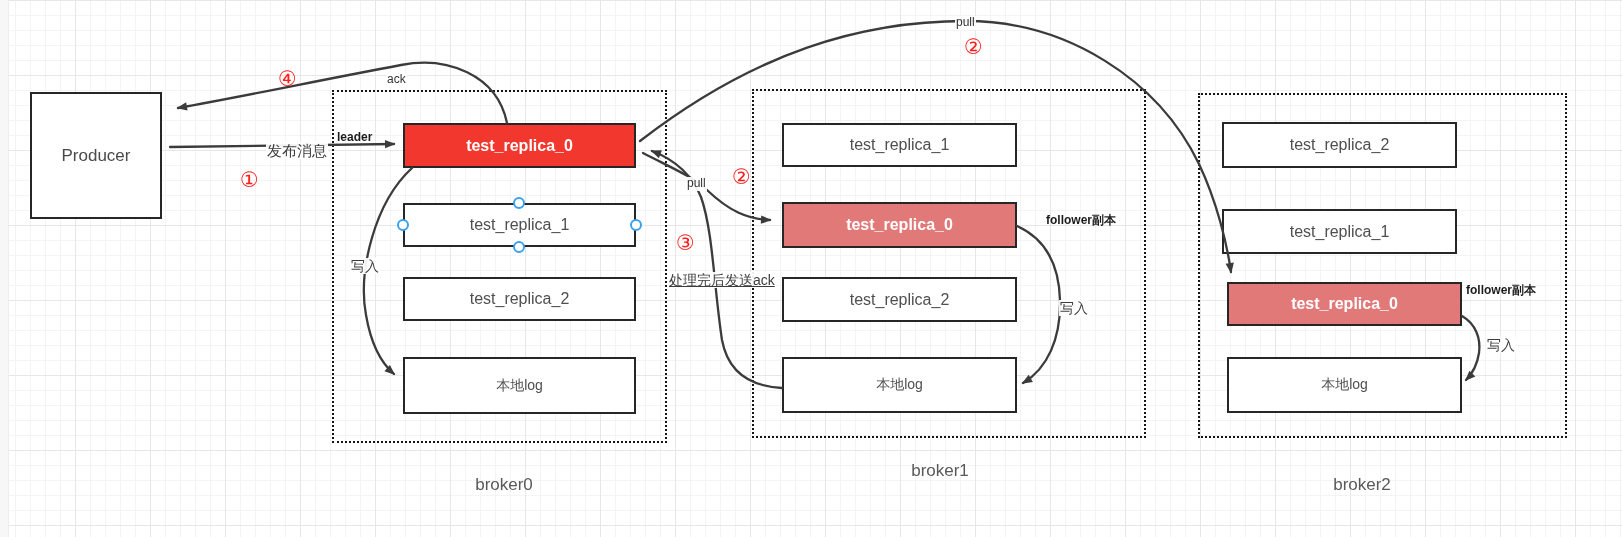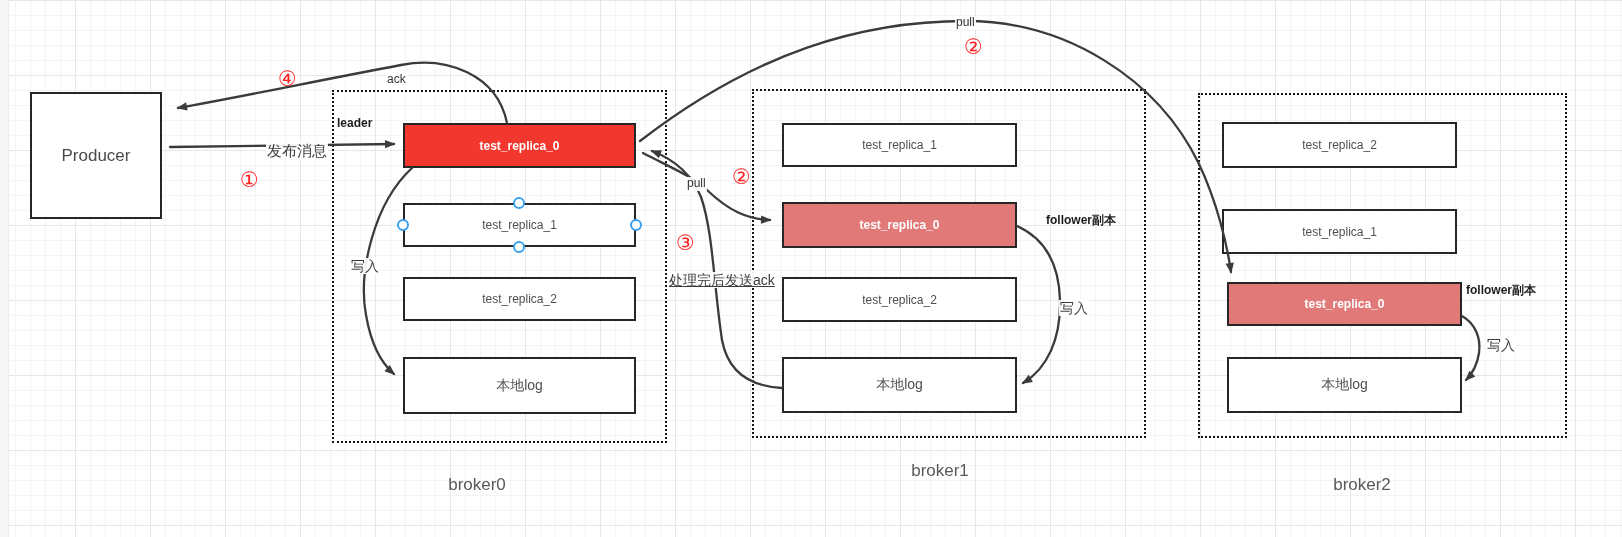--- a/index.html
+++ b/index.html
@@ -11,21 +11,21 @@
       linear-gradient(#e7e7e7 1px, transparent 1px),
       linear-gradient(90deg, #e7e7e7 1px, transparent 1px),
       linear-gradient(#f4f4f4 1px, transparent 1px),
       linear-gradient(90deg, #f4f4f4 1px, transparent 1px);
     background-size:75px 75px,75px 75px,15px 15px,15px 15px;
   }
   .edge-strip{position:absolute;left:0;top:0;width:8px;height:537px;background:#f7f7f7;border-right:1px solid #ededed;}
   .shape-box{
     position:absolute;background:#ffffff;border:2px solid #262626;
     display:flex;align-items:center;justify-content:center;
-    color:#4f4f4f;font-size:12px;box-sizing:border-box;white-space:nowrap;
+    color:#4f4f4f;font-size:16px;box-sizing:border-box;white-space:nowrap;
   }
   .shape-box.leader{background:#f2372e;color:#ffffff;font-weight:bold;}
   .shape-box.follower{background:#e27979;color:#ffffff;font-weight:bold;}
   .container-dotted{position:absolute;border:2px dotted #141414;box-sizing:border-box;}
   .producer{
     position:absolute;left:30px;top:92px;width:132px;height:127px;
     background:#fff;border:2px solid #262626;box-sizing:border-box;
     display:flex;align-items:center;justify-content:center;
     color:#4a4a4a;font-size:17px;
   }
@@ -90,21 +90,21 @@
 <div class="shape-box" style="left:1222px;top:209px;width:235px;height:45px;">
   <span>test_replica_1</span>
 </div>
 <div class="shape-box follower" style="left:1227px;top:282px;width:235px;height:44px;">
   <span>test_replica_0</span>
 </div>
 <div class="shape-box" style="left:1227px;top:357px;width:235px;height:56px;font-size:14px;">
   <span>本地log</span>
 </div>
 
-<div class="broker-name" style="left:377px;top:475px;">broker0</div>
+<div class="broker-name" style="left:404px;top:475px;">broker0</div>
 <div class="broker-name" style="left:840px;top:461px;">broker1</div>
 <div class="broker-name" style="left:1262px;top:475px;text-align:center;">broker2</div>
 
 <svg class="wires" width="1622" height="537" viewBox="0 0 1622 537">
   <defs>
     <marker id="arr" markerWidth="13" markerHeight="13" refX="10" refY="6" orient="auto" markerUnits="userSpaceOnUse">
       <path d="M1,1.8 L11.5,6 L1,10.2 Z" fill="#3b3b3b"></path>
     </marker>
   </defs>
   <g fill="none" stroke="#3b3b3b" stroke-width="2.3" stroke-linecap="round">
@@ -112,21 +112,21 @@
     <path d="M 507 123 C 497 74 446 56 401 65 C 316 81 240 97 178 108" marker-end="url(#arr)"></path>
     <path d="M 412 168 C 374 203 358 272 366 315 C 371 344 380 362 394 374" marker-end="url(#arr)"></path>
     <path d="M 643 153 C 676 170 693 177 707 190 C 729 211 747 219 770 220" marker-end="url(#arr)"></path>
     <path d="M 640 141 C 755 52 862 21 966 21 C 1066 21 1158 79 1199 164 C 1217 202 1227 244 1231 272" marker-end="url(#arr)"></path>
     <path d="M 782 388 C 745 386 727 367 722 340 C 714 288 713 231 701 197 C 691 173 673 159 652 151" marker-end="url(#arr)"></path>
     <path d="M 1017 226 C 1046 239 1059 266 1060 300 C 1061 339 1047 369 1023 383" marker-end="url(#arr)"></path>
     <path d="M 1462 316 C 1476 324 1481 339 1479 353 C 1477 366 1471 375 1466 380" marker-end="url(#arr)"></path>
   </g>
 </svg>
 
-<div class="flabel bold" style="left:336px;top:117px;text-align:right;">leader</div>
+<div class="flabel bold" style="left:336px;top:131px;text-align:right;">leader</div>
 <div class="flabel bold" style="left:1045px;top:214px;">follower副本</div>
 <div class="flabel bold" style="left:1465px;top:284px;">follower副本</div>
 
 <div class="flabel cn" style="left:254px;top:142px;font-size:15px;">发布消息</div>
 <div class="flabel" style="left:386px;top:56px;margin-top:17px;">ack</div>
 <div class="flabel" style="left:686px;top:177px;">pull</div>
 <div class="flabel" style="left:955px;top:16px;">pull</div>
 <div class="flabel cn" style="left:656px;top:272px;text-decoration:underline;">处理完后发送ack</div>
 <div class="flabel cn" style="left:338px;top:258px;">写入</div>
 <div class="flabel cn" style="left:1047px;top:300px;">写入</div>

